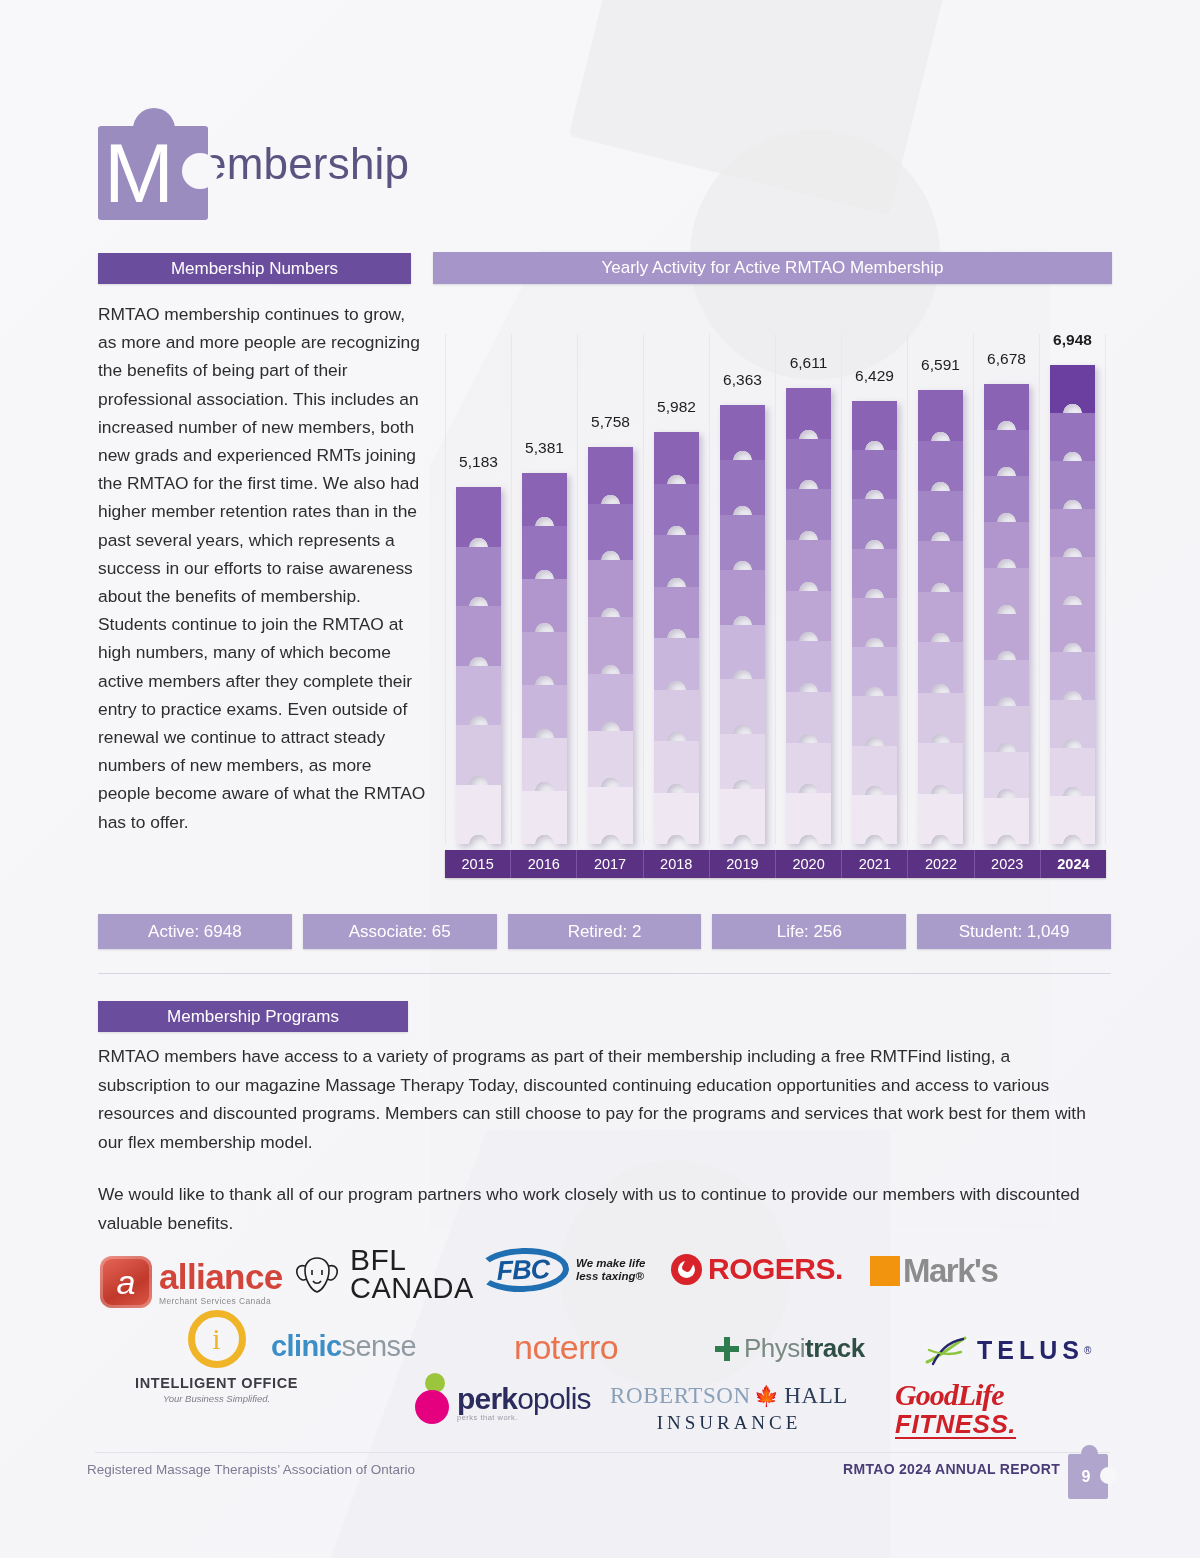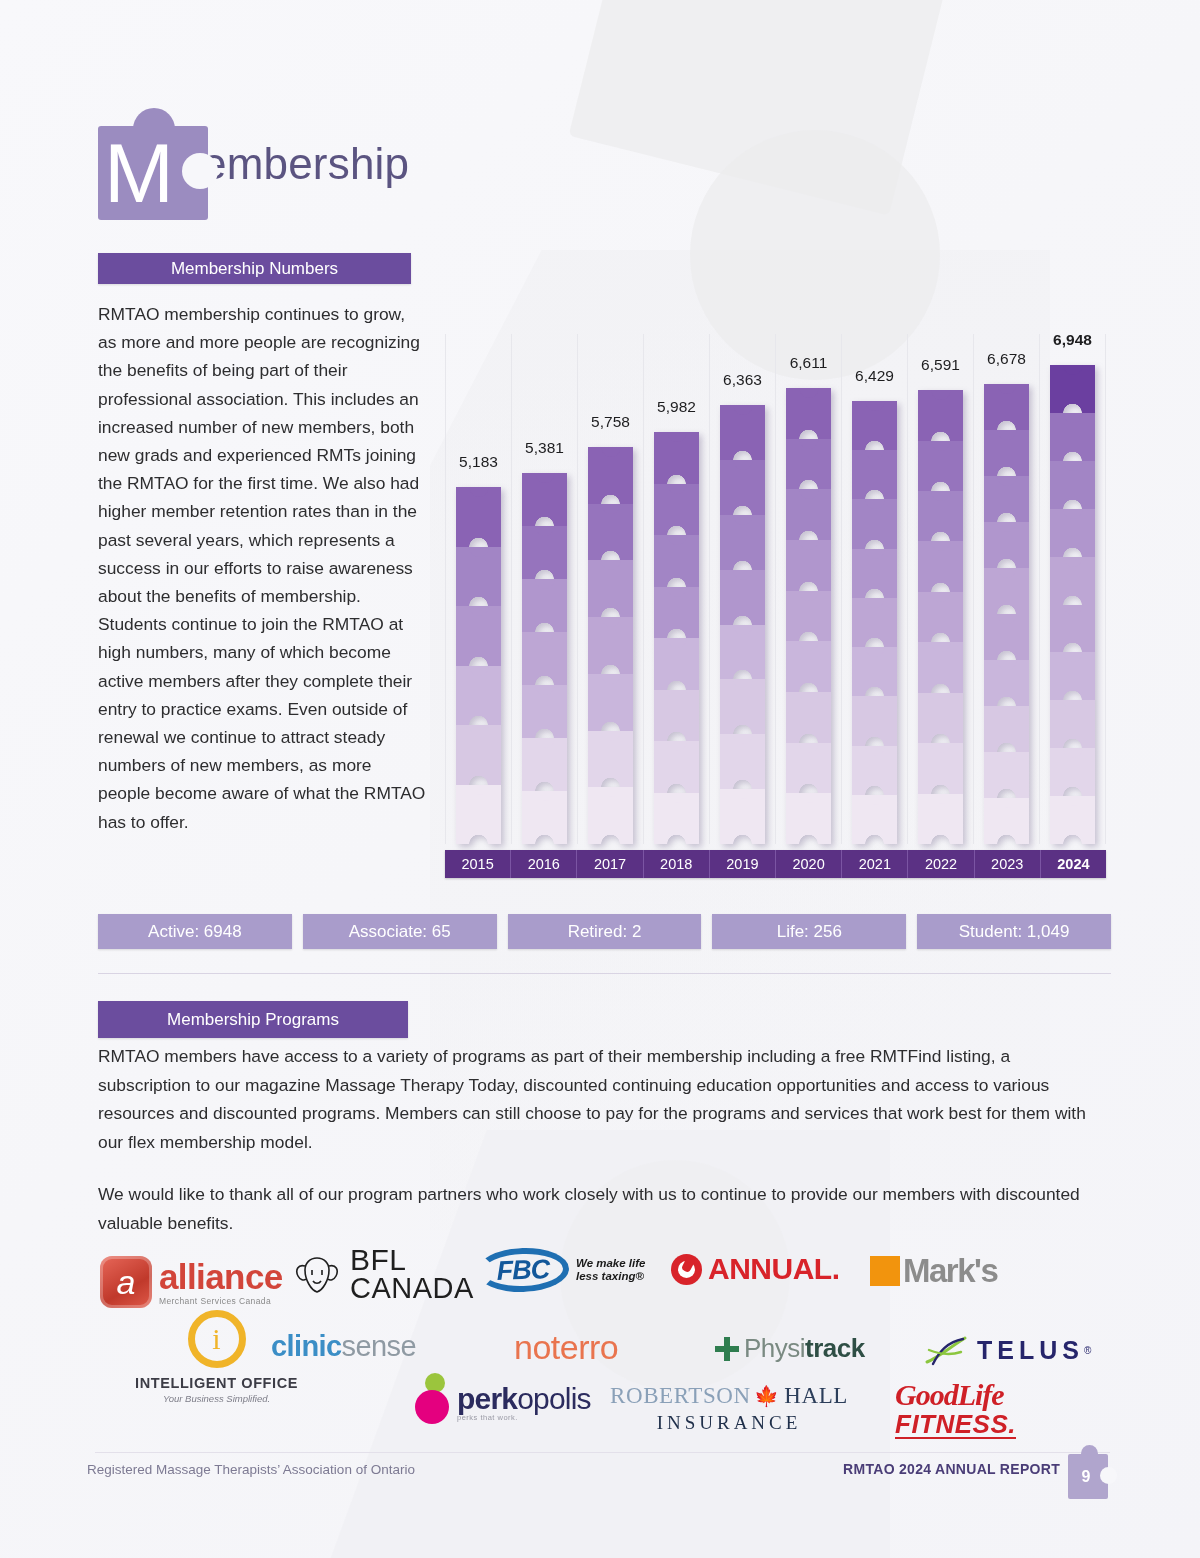--- a/index.html
+++ b/index.html
@@ -59,21 +59,21 @@
   
   .bar-head {
     position:absolute; display:flex; align-items:center; justify-content:center;
     color:#fff; box-shadow: 0 1px 2px rgba(0,0,0,.12);
   }
   .bar-dark { background:#6b4d9e; }
   .bar-light { background:#a695c8; }
 
   #membership-numbers-head { left:98px; top:253px; width:313px; height:31px; font-size:17px; }
   #chart-head { left:433px; top:252px; width:679px; height:32px; font-size:17px; }
-  #programs-head { left:98px; top:1001px; width:310px; height:37px; font-size:17px; }
+  #programs-head { left:98px; top:1001px; width:310px; height:31px; font-size:17px; }
 
   
   #intro-text {
     position:absolute; left:98px; top:300px; width:330px;
     font-size:17.4px; line-height:28.2px; color:#2d2d2f;
     font-family:"Liberation Sans", sans-serif;
   }
 
   
   #chart {
@@ -314,20 +314,21 @@
     <div class="wordwrap">
       <div class="ehole"></div>
       <span class="word">embership</span>
     </div>
   </div>
 
   <div id="membership-numbers-head" class="bar-head bar-dark">Membership Numbers</div>
 
   <div id="intro-text">RMTAO membership continues to grow, as more and more people are recognizing the benefits of being part of their professional association. This includes an increased number of new members, both new grads and experienced RMTs joining the RMTAO for the first time. We also had higher member retention rates than in the past several years, which represents a success in our efforts to raise awareness about the benefits of membership. Students continue to join the RMTAO at high numbers, many of which become active members after they complete their entry to practice exams. Even outside of renewal we continue to attract steady numbers of new members, as more people become aware of what the RMTAO has to offer.</div>
 
+  <div id="chart-head" class="bar-head bar-light">Yearly Activity for Active RMTAO Membership</div>
 
   <div id="chart">
     <div class="plot">
       <div class="cols" id="chart-cols">
           <div class="col">
             <div class="val plain" style="bottom: 373px;">5,183</div>
             <div class="stack" style="height: 357px;">
               <div class="seg" style="height: 59.5px; background: rgb(138, 99, 180);">
                 <div class="tab" style="background: rgb(138, 99, 180);"></div>
               </div>
@@ -686,21 +687,21 @@
         <span>FBC</span>
       </div>
       <div class="fbc-tag">
         <div>We make life</div>
         <div>less taxing®</div>
       </div>
     </div>
 
     <div class="logo" id="logo-rogers">
       <div class="rogers-mark"></div>
-      <div class="rogers-word">ANNUAL.</div>
+      <div class="rogers-word">ROGERS.</div>
     </div>
 
     <div class="logo" id="logo-marks">
       <div class="marks-sq"></div>
       <div class="marks-word">Mark's</div>
     </div>
 
     <div class="logo" id="logo-io">
       <div class="io-ring">
           <span>i</span>

